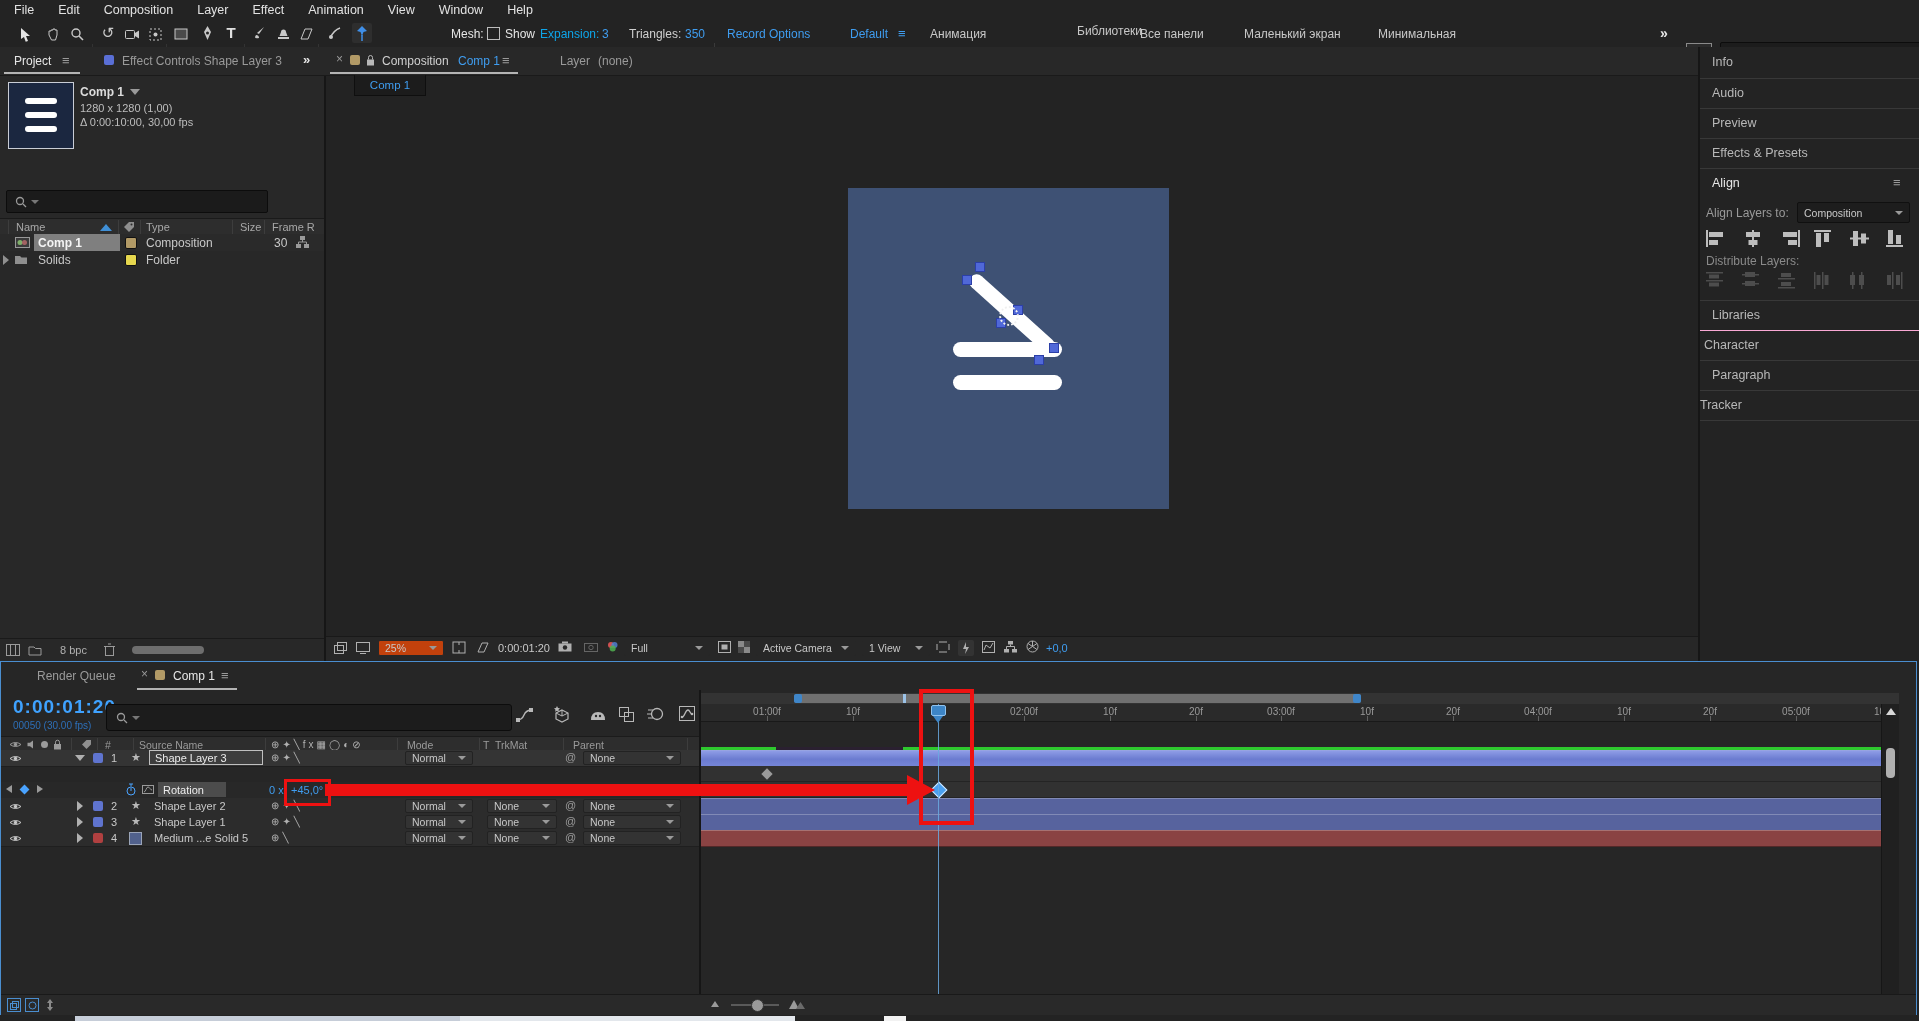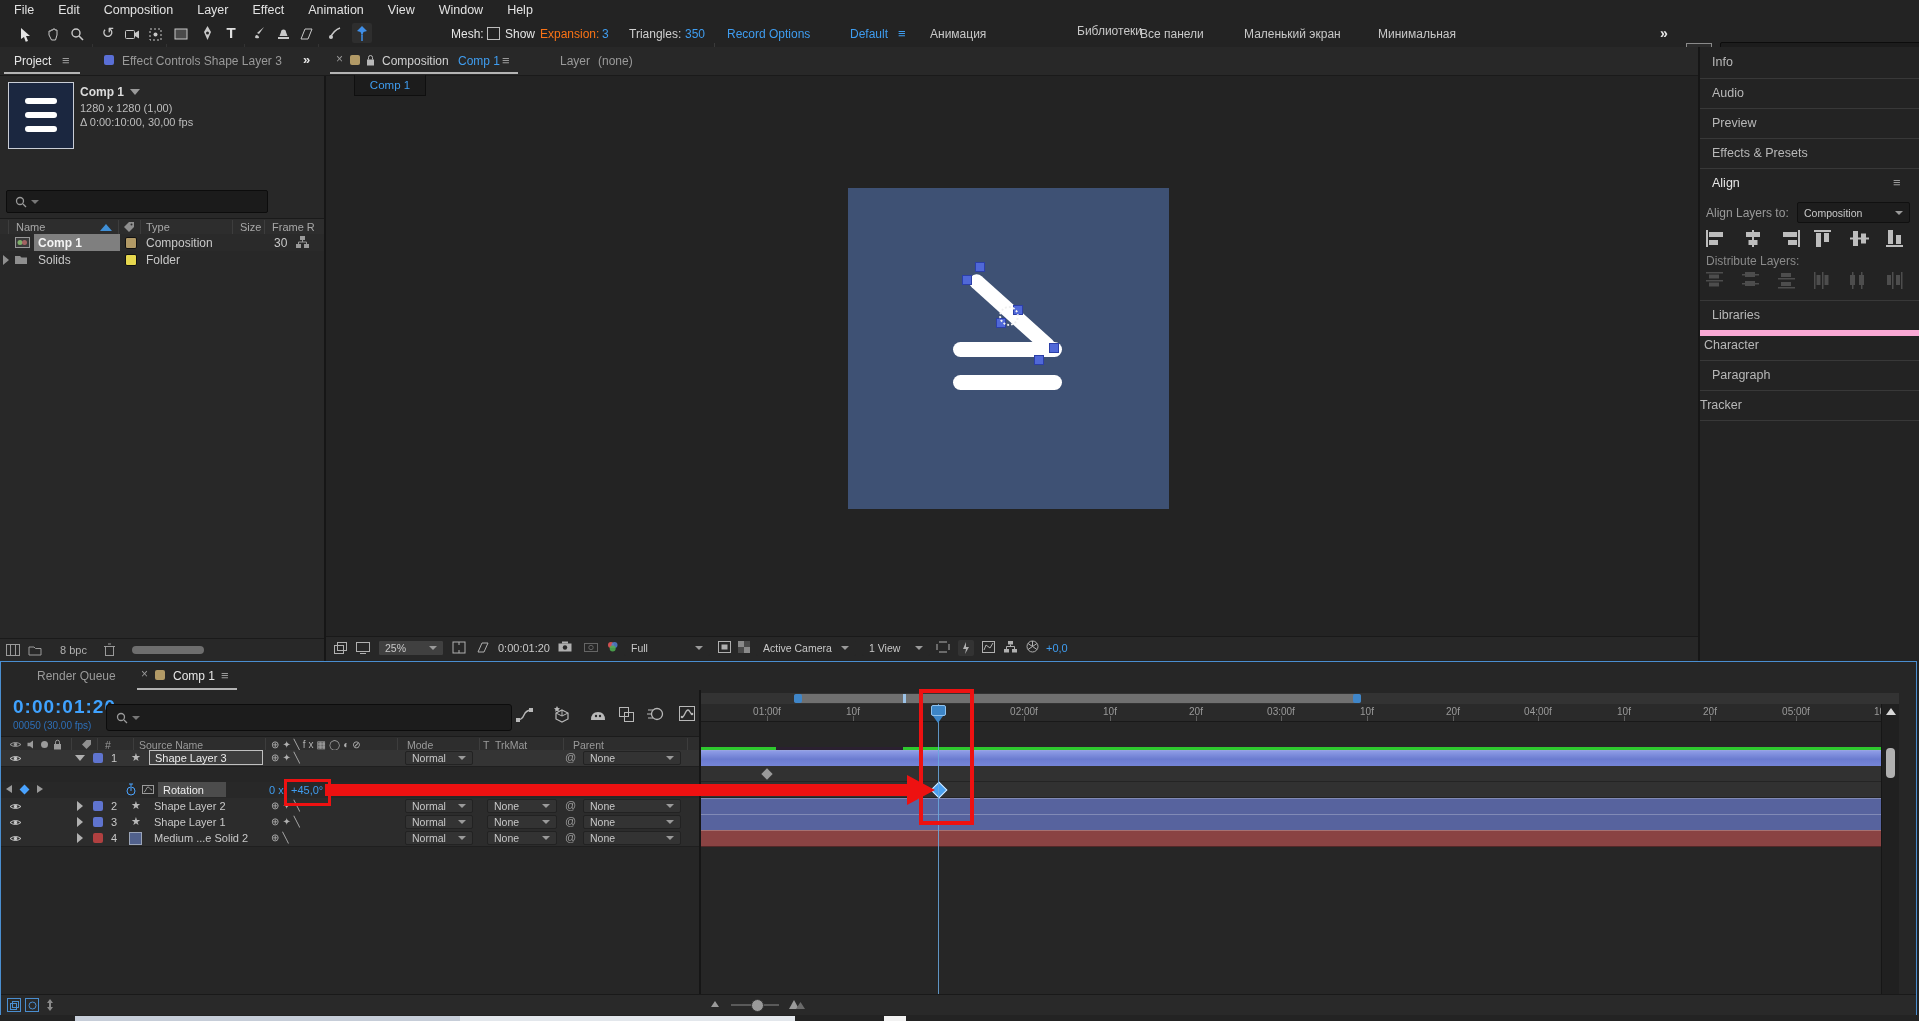--- a/index.html
+++ b/index.html
@@ -124,21 +124,21 @@
     <div class="icon" style="left:352px;top:3px;width:20px;height:20px;background:#2e2e2e;border-radius:2px;">
       <svg width="12" height="15">
           <path d="M6 0 L11 5 L7.5 6 L6 10 L4.5 6 L1 5 Z" fill="#3f8fe8"></path>
           <line x1="6" y1="9" x2="6" y2="15" stroke="#3f8fe8" stroke-width="1.5"></line>
         </svg>
       </div>
 
     <span class="abs white" style="left:451px;top:7px;">Mesh:</span>
     <span class="abs" style="left:487px;top:7px;width:11px;height:11px;border:1px solid #bdbdbd;background:#232323;"></span>
     <span class="abs white" style="left:505px;top:7px;">Show</span>
-    <span class="abs" style="left:540px;top:7px;color:#f97316;">Expansion:</span>
+    <span class="abs" style="left:540px;top:7px;color:#0ea5e9;">Expansion:</span>
     <span class="abs blue" style="left:602px;top:7px;">3</span>
     <span class="abs" style="left:629px;top:7px;color:#d0d0d0;">Triangles:</span>
     <span class="abs blue" style="left:685px;top:7px;">350</span>
     <div class="sep-v" style="left:714px;top:23px;height:21px;background:#3a3a3a;"></div>
     <span class="abs blue" style="left:727px;top:7px;">Record Options</span>
     <span class="abs blue" style="left:850px;top:7px;">Default</span>
     <span class="abs blue" style="left:898px;top:6px;font-size:13px;">≡</span>
     <span class="abs" style="left:930px;top:7px;">Анимация</span>
     <span class="abs" style="left:1031px;top:4px;margin-left:46px;">Библиотеки</span>
     <span class="abs" style="left:1140px;top:7px;">Все панели</span>
@@ -311,21 +311,21 @@
             <rect x="0.5" y="3.5" width="9" height="8" fill="none" stroke="#b0b0b0"></rect>
             <rect x="3.5" y="0.5" width="9" height="8" fill="none" stroke="#b0b0b0"></rect>
           </svg>
         </span>
       <span class="icon" style="left:30px;top:5px;">
           <svg width="14" height="12">
             <rect x="0.5" y="0.5" width="13" height="9" fill="none" stroke="#b0b0b0"></rect>
             <line x1="4" y1="11.5" x2="10" y2="11.5" stroke="#b0b0b0"></line>
           </svg>
         </span>
-      <div class="select" style="left:52px;top:3px;width:66px;height:16px;background:#404040;border-color:#272727;">
+      <div class="select" style="left:52px;top:3px;width:66px;height:16px;background:#c2410c;border-color:#272727;">
         <span class="txt">25%</span>
           <span class="caret-d"></span>
       </div>
       <span class="icon" style="left:126px;top:4px;">
           <svg width="14" height="13">
             <rect x="1" y="1" width="12" height="11" fill="none" stroke="#b0b0b0"></rect>
             <line x1="7" y1="1" x2="7" y2="4" stroke="#b0b0b0"></line>
             <line x1="7" y1="9" x2="7" y2="12" stroke="#b0b0b0"></line>
           </svg>
         </span>
@@ -527,21 +527,21 @@
       <span class="icon" style="left:186px;top:104px;">
           <svg width="22" height="17">
             <rect x="6" y="0" width="1.5" height="17" fill="#4d4d4d"></rect>
             <rect x="15" y="0" width="1.5" height="17" fill="#4d4d4d"></rect>
             <rect x="1" y="3" width="4" height="10" fill="#4d4d4d"></rect>
             <rect x="10" y="3" width="4" height="10" fill="#4d4d4d"></rect>
           </svg>
         </span>
     </div>
 
-    <div class="abs" style="left:0;top:253px;width:219px;height:30px;border-bottom:6px solid #f9a8d4;">
+    <div class="abs" style="left:0;top:253px;width:219px;height:30px;border-bottom:1px solid #f9a8d4;">
         <span class="abs" style="left:12px;top:8px;">Libraries</span>
       </div>
     <div class="abs" style="left:0;top:283px;width:219px;height:30px;border-bottom:1px solid #383838;">
         <span class="abs" style="left:4px;top:8px;">Character</span>
       </div>
     <div class="abs" style="left:0;top:313px;width:219px;height:30px;border-bottom:1px solid #383838;">
         <span class="abs" style="left:12px;top:8px;">Paragraph</span>
       </div>
     <div class="abs" style="left:0;top:343px;width:219px;height:30px;border-bottom:1px solid #383838;">
         <span class="abs" style="left:0;top:8px;text-align:right;">Tracker</span>
@@ -761,21 +761,21 @@
       <span class="icon" style="left:8px;top:4px;">
           <svg width="13" height="9">
             <path d="M1 4.5 Q6.5 0.5 12 4.5 Q6.5 8.5 1 4.5 Z" fill="none" stroke="#c8c8c8"></path>
             <circle cx="6.5" cy="4.5" r="1.7" fill="#c8c8c8"></circle>
           </svg>
         </span>
       <span class="abs tri-r" style="left:76px;top:3px;border-left-color:#b0b0b0;"></span>
       <span class="chip" style="left:92px;top:3px;background:#b04040;"></span>
       <span class="abs" style="left:110px;top:2px;color:#c8c8c8;">4</span>
       <span class="abs" style="left:128px;top:2px;width:11px;height:11px;background:#51618c;border:1px solid #9aa4b8;"></span>
-      <span class="abs" style="left:153px;top:2px;color:#c8c8c8;">Medium ...e Solid 2</span>
+      <span class="abs" style="left:153px;top:2px;color:#c8c8c8;">Medium ...e Solid 5</span>
       <span class="abs glyph" style="left:270px;top:2px;letter-spacing:3px;">⊕╲</span>
       <div class="select" style="left:404px;top:1px;width:68px;height:14px;">
           <span class="txt">Normal</span>
           <span class="caret-d"></span>
         </div>
       <div class="select" style="left:486px;top:1px;width:70px;height:14px;">
           <span class="txt">None</span>
           <span class="caret-d"></span>
         </div>
       <span class="abs dim" style="left:564px;top:1px;font-size:11px;">@</span>

